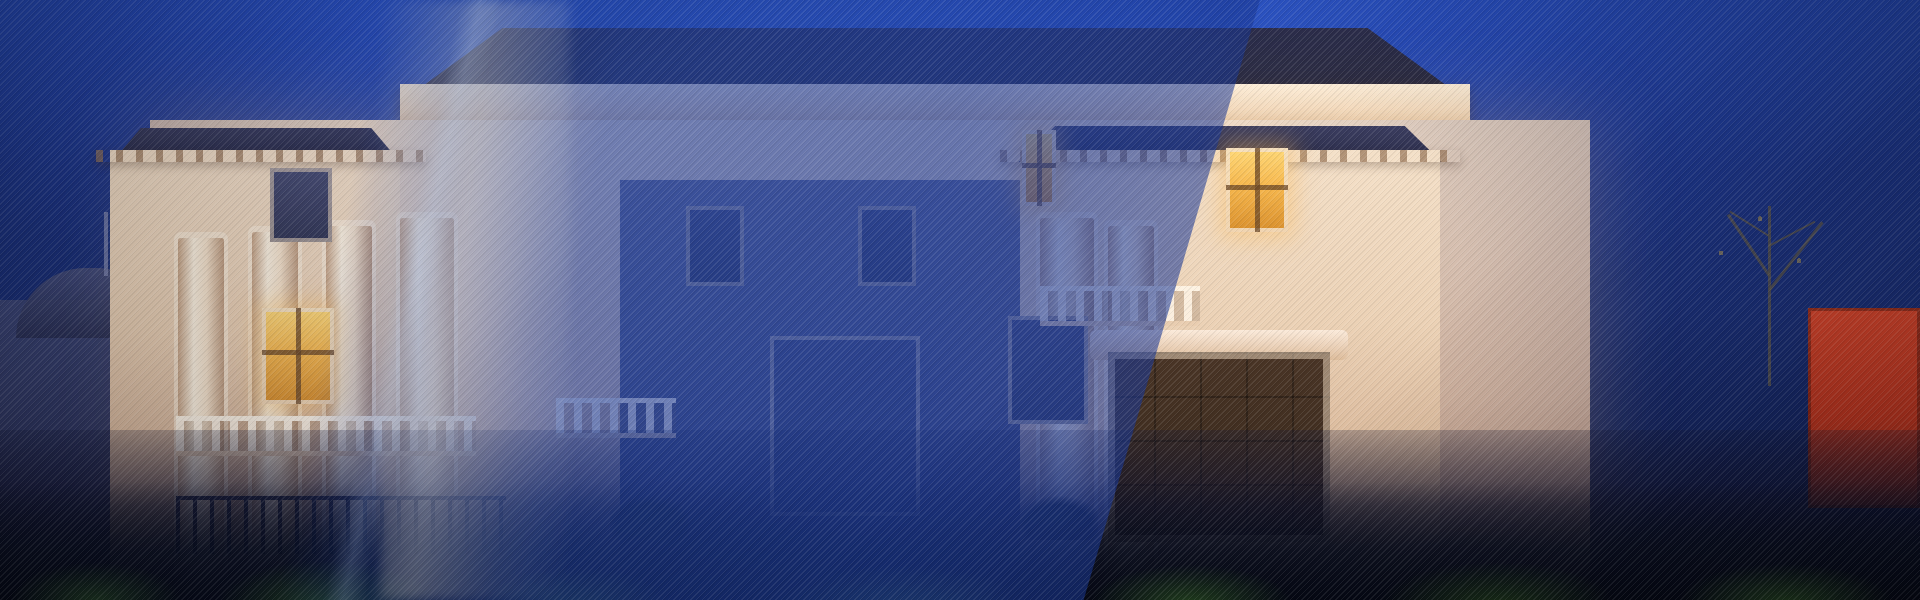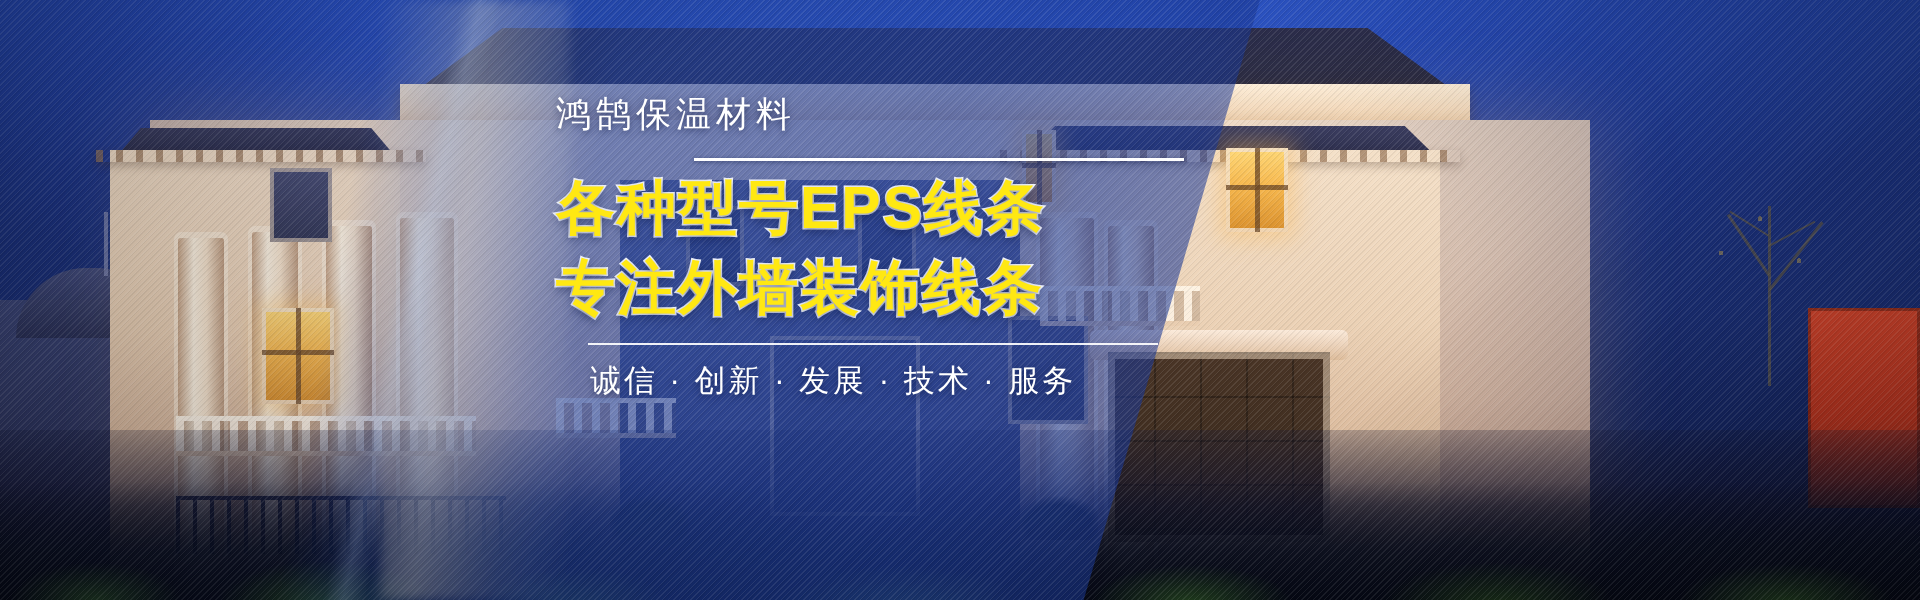--- a/index.html
+++ b/index.html
@@ -352,22 +352,14 @@
   <div class="layer ground"></div>
   <div class="foliage"></div>
 
   <div class="panel"></div>
   <div class="panel-edge"></div>
   <div class="shaft"></div>
 
   <div class="hatch"></div>
   <div class="vignette"></div>
 
-  <div class="copy">
-    <div class="brand">鸿鹄保温材料</div>
-    <div class="rule"></div>
-    <div class="headline">各种型号EPS线条</div>
-    <div class="headline">专注外墙装饰线条</div>
-    <div class="rule2"></div>
-    <div class="tagline">诚信 · 创新 · 发展 · 技术 · 服务</div>
-  </div>
 
 </div>
 
 </body></html>

